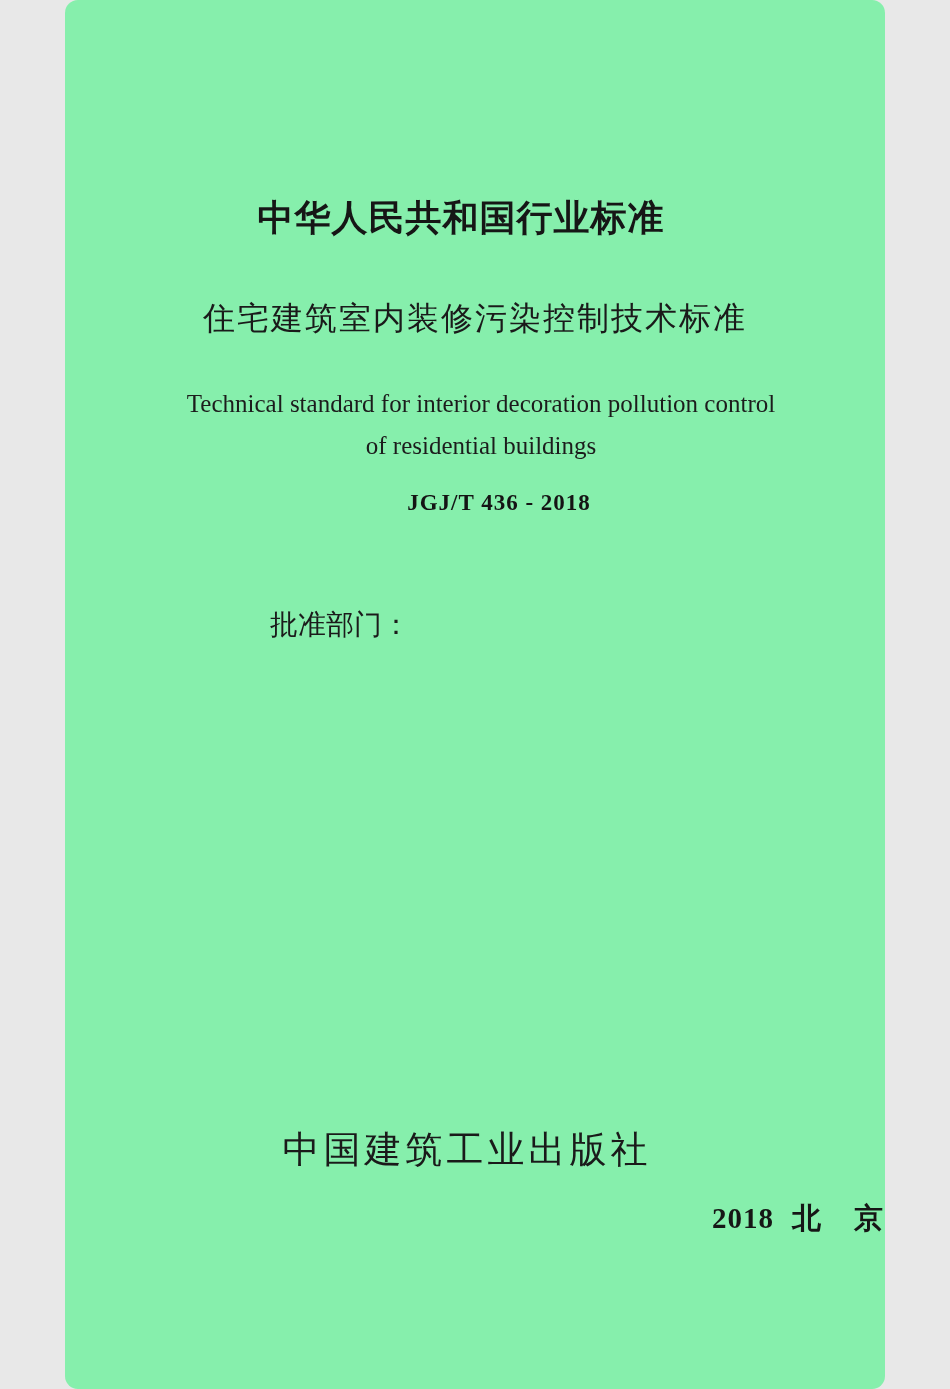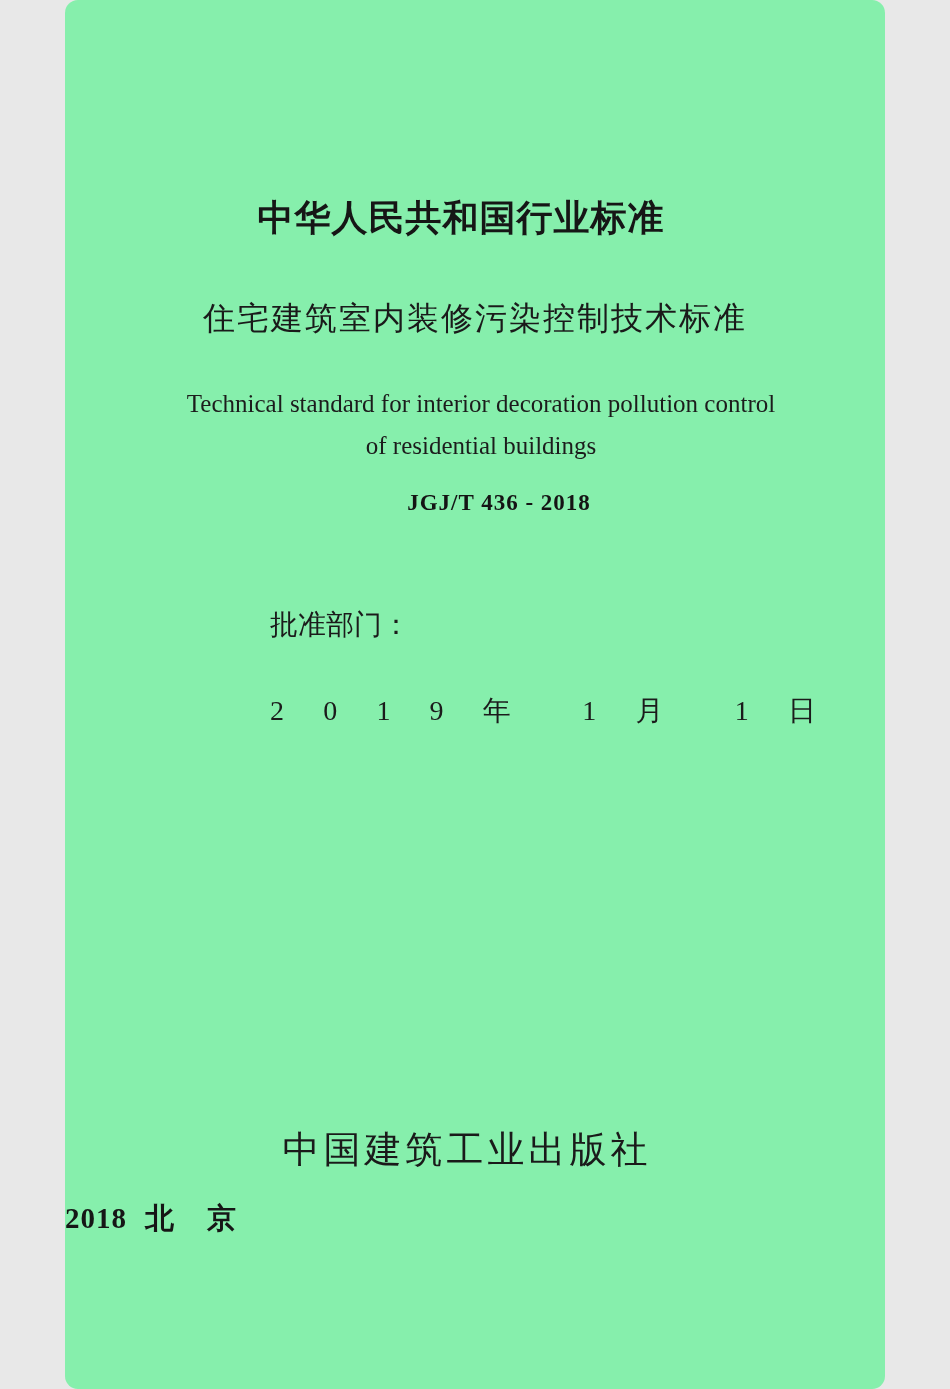--- a/index.html
+++ b/index.html
@@ -121,21 +121,21 @@
     color: #1a1a1a;
     white-space: nowrap;
   }
 
   
   .imprint {
     position: absolute;
     top: 1199px;
     left: 0;
     width: 100%;
-    text-align: left;
+    text-align: right;
     font-family: "Liberation Serif", serif;
     font-weight: 700;
     font-size: 29px;
     color: #161616;
     white-space: nowrap;
   }
   .imprint .imprint-year {
     margin-right: 18px;
     letter-spacing: 1px;
   }
@@ -157,21 +157,20 @@
     <div>of residential buildings</div>
   </div>
 
   <div class="standard-code">JGJ/T 436 - 2018</div>
 
   <div class="meta-block">
     <div class="meta-row approval">
       <span class="meta-label">批准部门：</span>
     </div>
     <div class="meta-row effective">
-        <span class="meta-value">2 0 1 9 年 1 月 1 日</span>
     </div>
   </div>
 
   <div class="publisher">中国建筑工业出版社</div>
 
   <div class="imprint">
     <span class="imprint-year">2018</span><span class="imprint-city">北　京</span>
   </div>
 
 </div>

